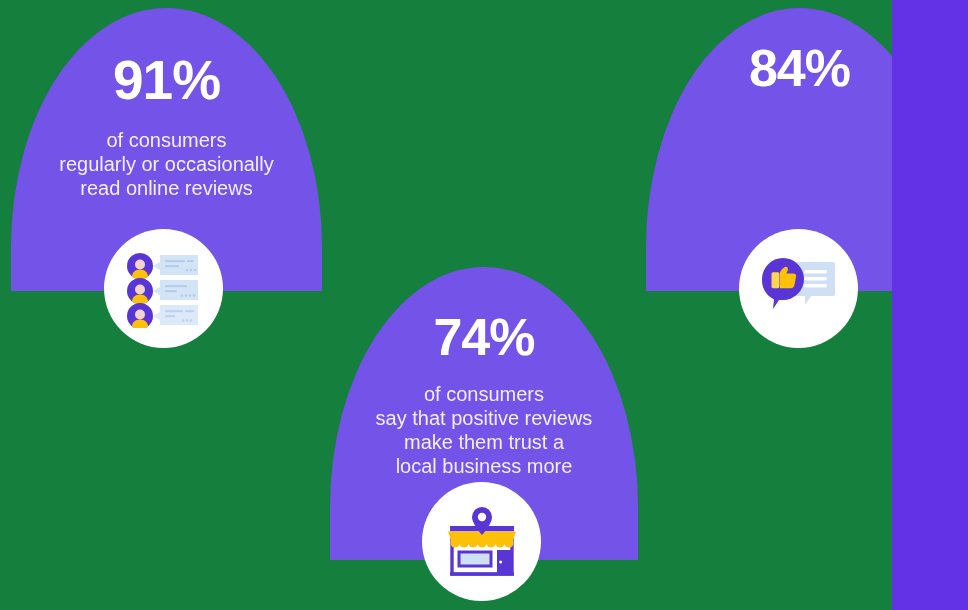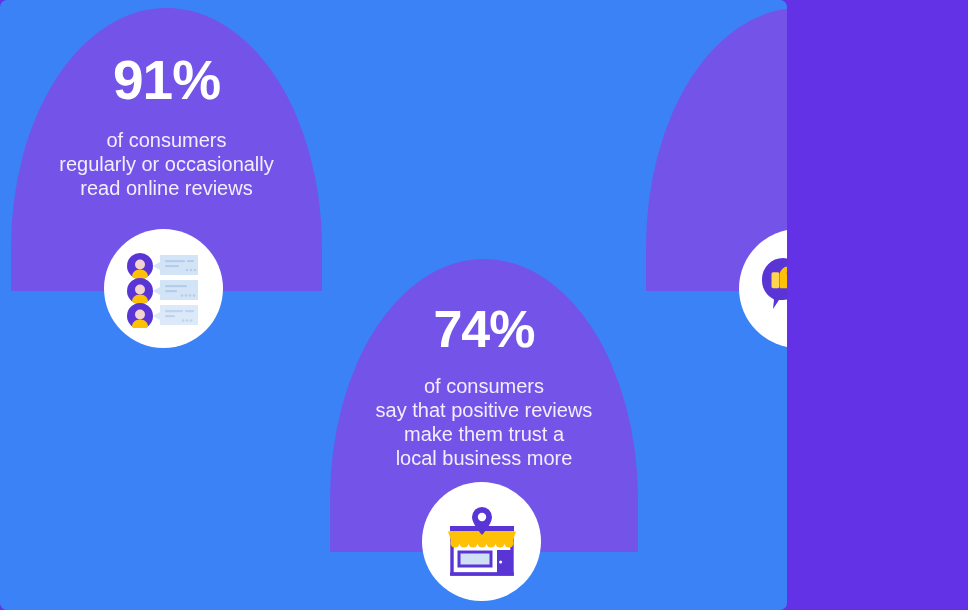--- a/index.html
+++ b/index.html
@@ -10,25 +10,24 @@
   body {
     width: 968px;
     height: 610px;
     overflow: hidden;
     font-family: "Liberation Sans", sans-serif;
     background: #6432e6;
   }
 
   .infographic {
     position: relative;
-    width: 787px;
+    width: 892px;
     height: 610px;
-    background: #3b82f6;
+    background: #15803d;
     overflow: hidden;
-    border-radius: 7px;
   }
 
   
   .stat-card {
     position: absolute;
     background: #7453e9;
     box-sizing: border-box;
     text-align: center;
   }
 
@@ -48,21 +47,21 @@
     top: 8px;
     width: 307px;
     height: 283px;
     border-top-left-radius: 154px 240px;
     border-top-right-radius: 154px 240px;
   }
 
   
   .card-3 {
     left: 330px;
-    top: 259px;
+    top: 267px;
     width: 308px;
     height: 293px;
     border-top-left-radius: 154px 240px;
     border-top-right-radius: 154px 240px;
   }
 
   .stat-percent {
     color: #ffffff;
     font-weight: 700;
     letter-spacing: -1px;
@@ -148,20 +147,21 @@
         <rect x="60" y="60" width="9" height="2.2" rx="1" fill="#bdd3ee"></rect>
         <rect x="40" y="65" width="10" height="2.2" rx="1" fill="#bdd3ee"></rect>
         <circle cx="58" cy="70.5" r="1.3" fill="#bdd3ee"></circle>
         <circle cx="62" cy="70.5" r="1.3" fill="#bdd3ee"></circle>
         <circle cx="66" cy="70.5" r="1.3" fill="#bdd3ee"></circle>
       </svg>
     </span>
   </div>
 
   <div class="stat-card card-2">
+    <div class="stat-percent">84%</div>
   </div>
 
   <div class="icon-medallion medallion-2">
     <span>
       <svg width="76" height="70" viewBox="0 0 76 70" aria-hidden="true">
 
         <path d="M34 8h38a2 2 0 0 1 2 2v30a2 2 0 0 1-2 2H50l-6 9v-9H34a2 2 0 0 1-2-2V10a2 2 0 0 1 2-2z" fill="#cfe0f5"></path>
         <rect x="43" y="16" width="23" height="3.4" rx="1.7" fill="#ffffff"></rect>
         <rect x="43" y="23" width="23" height="3.4" rx="1.7" fill="#ffffff"></rect>
         <rect x="43" y="30" width="23" height="3.4" rx="1.7" fill="#ffffff"></rect>

